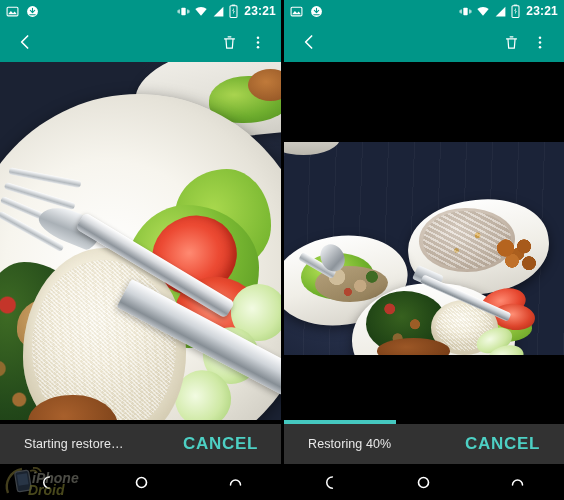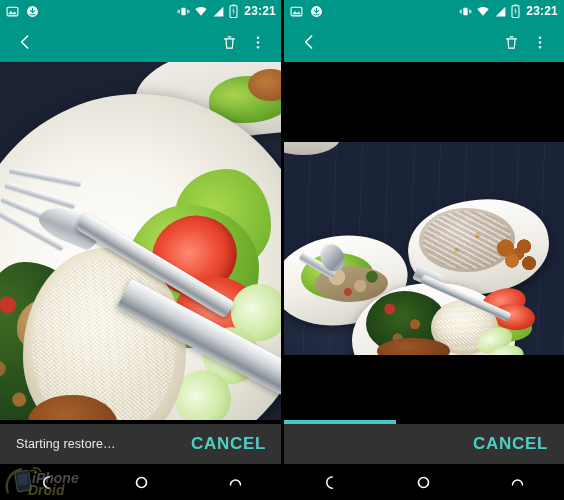--- a/index.html
+++ b/index.html
@@ -305,21 +305,21 @@
   .ph-wide .dishtop {
     position:absolute; left:-6%; top:-10%; width:26%; height:16%;
     background:linear-gradient(180deg,#e8e6df 0%, #b9b6ad 100%);
     border-radius:50%;
   }
 
   
   .snack {
     position:absolute; left:0; right:0; bottom:36px; height:40px;
     background:#323232; display:flex; align-items:center;
-    padding:0 16px; z-index:30;
+    padding:0 24px; z-index:30;
   }
   .snack .msg { color:#e8e8e8; font-size:12.5px; letter-spacing:.1px; }
   .snack .cancel {
     margin-left:auto; color:#4dd0c4; font-size:17px;
     font-weight:bold; letter-spacing:.7px; cursor:pointer;
   }
   .progress {
     position:absolute; left:0; right:0; bottom:76px; height:4px;
     background:#000; z-index:30;
   }
@@ -572,20 +572,21 @@
           <div class="fork2"></div>
         </div>
       </div>
     </div>
 
     <div class="progress">
       <div class="bar" id="progress-fill" style="width: 40%;"></div>
     </div>
 
     <div class="snack">
+      <span class="msg">Restoring 40%</span>
       <span class="cancel">CANCEL</span>
     </div>
 
     <div class="navbar">
       <span class="nb">
         <svg width="15" height="15" viewBox="0 0 24 24">
             <path d="M15 3A9 9 0 0 0 15 21" fill="none" stroke="#fff" stroke-width="2.4" stroke-linecap="round"></path>
           </svg>
       </span>
       <span class="nb">

